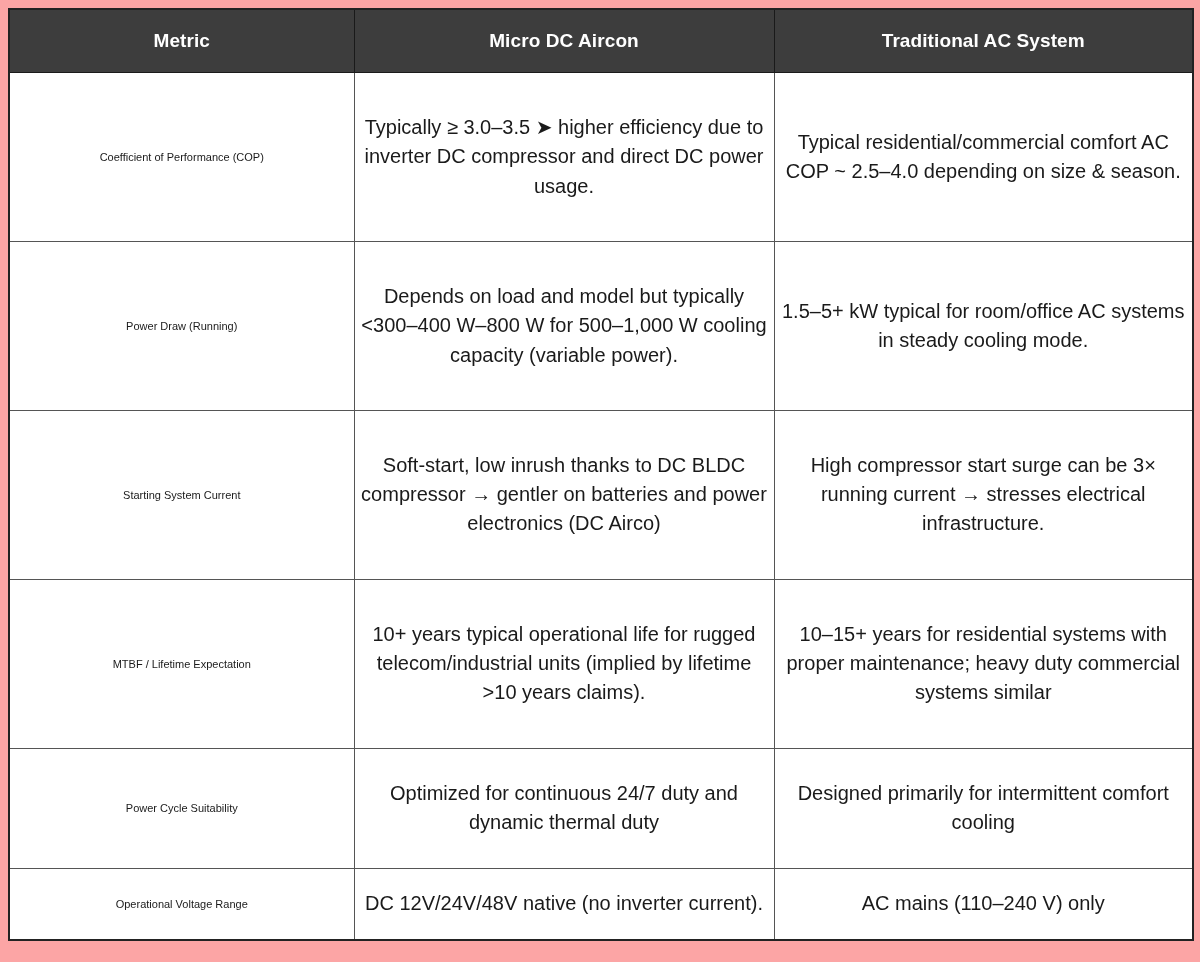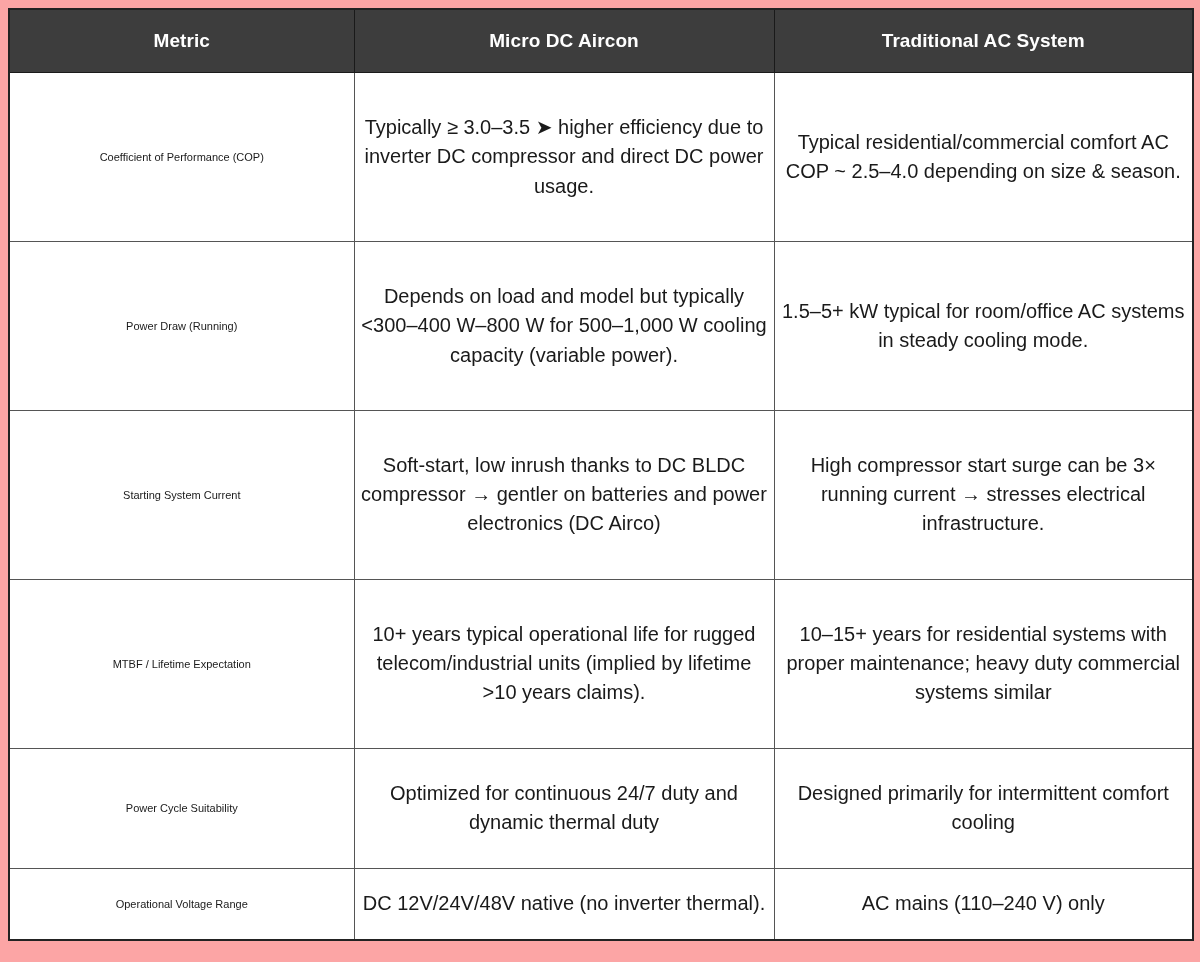--- a/index.html
+++ b/index.html
@@ -112,18 +112,18 @@
         <td class="micro-cell">10+ years typical operational life for rugged telecom/industrial units (implied by lifetime &gt;10 years claims).</td>
         <td class="trad-cell">10–15+ years for residential systems with proper maintenance; heavy duty commercial systems similar</td>
       </tr>
       <tr>
         <td class="metric-cell">Power Cycle Suitability</td>
         <td class="micro-cell">Optimized for continuous 24/7 duty and dynamic thermal duty</td>
         <td class="trad-cell">Designed primarily for intermittent comfort cooling</td>
       </tr>
       <tr>
         <td class="metric-cell">Operational Voltage Range</td>
-        <td class="micro-cell">DC 12V/24V/48V native (no inverter thermal).</td>
+        <td class="micro-cell">DC 12V/24V/48V native (no inverter current).</td>
         <td class="trad-cell">AC mains (110–240 V) only</td>
       </tr>
     </tbody>
   </table>
 </div>
 
 </body></html>

